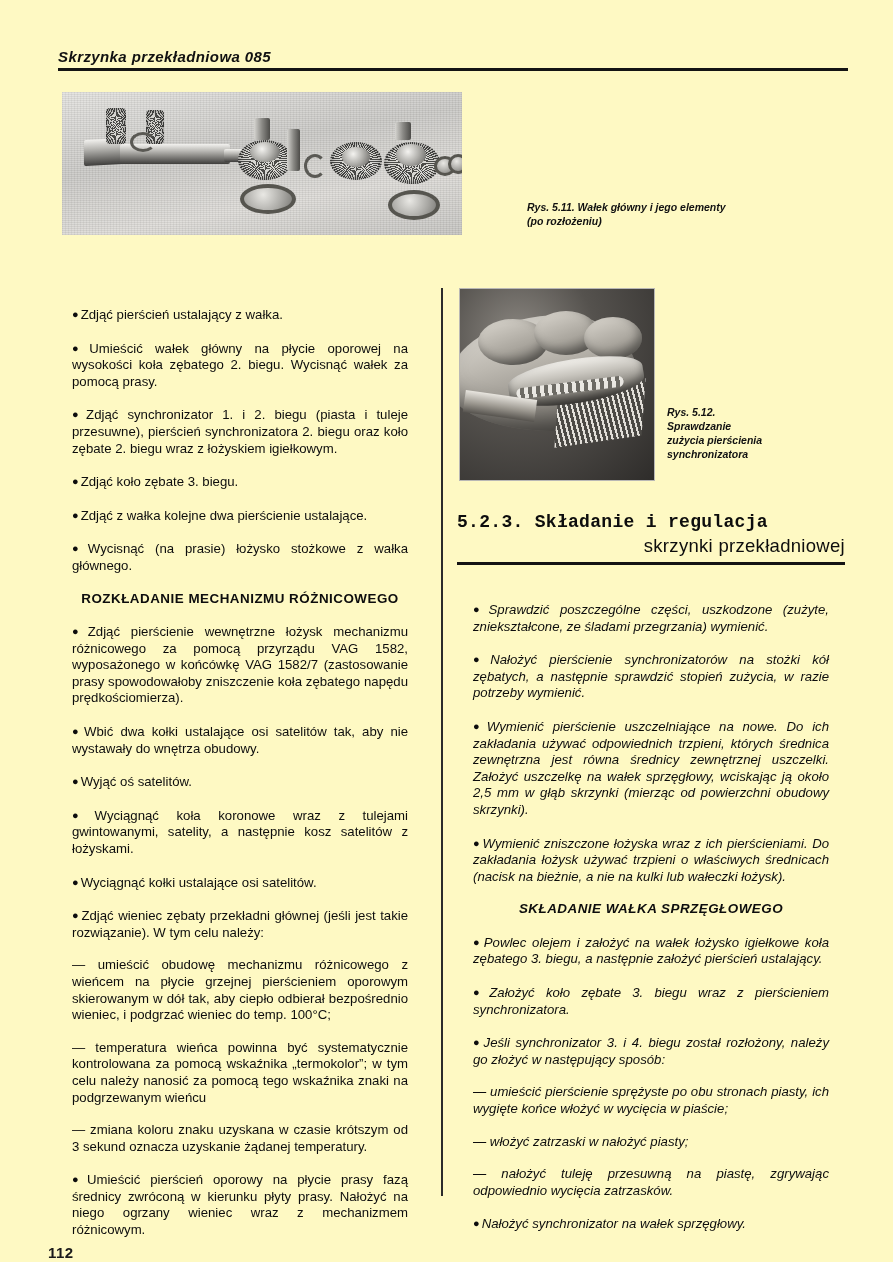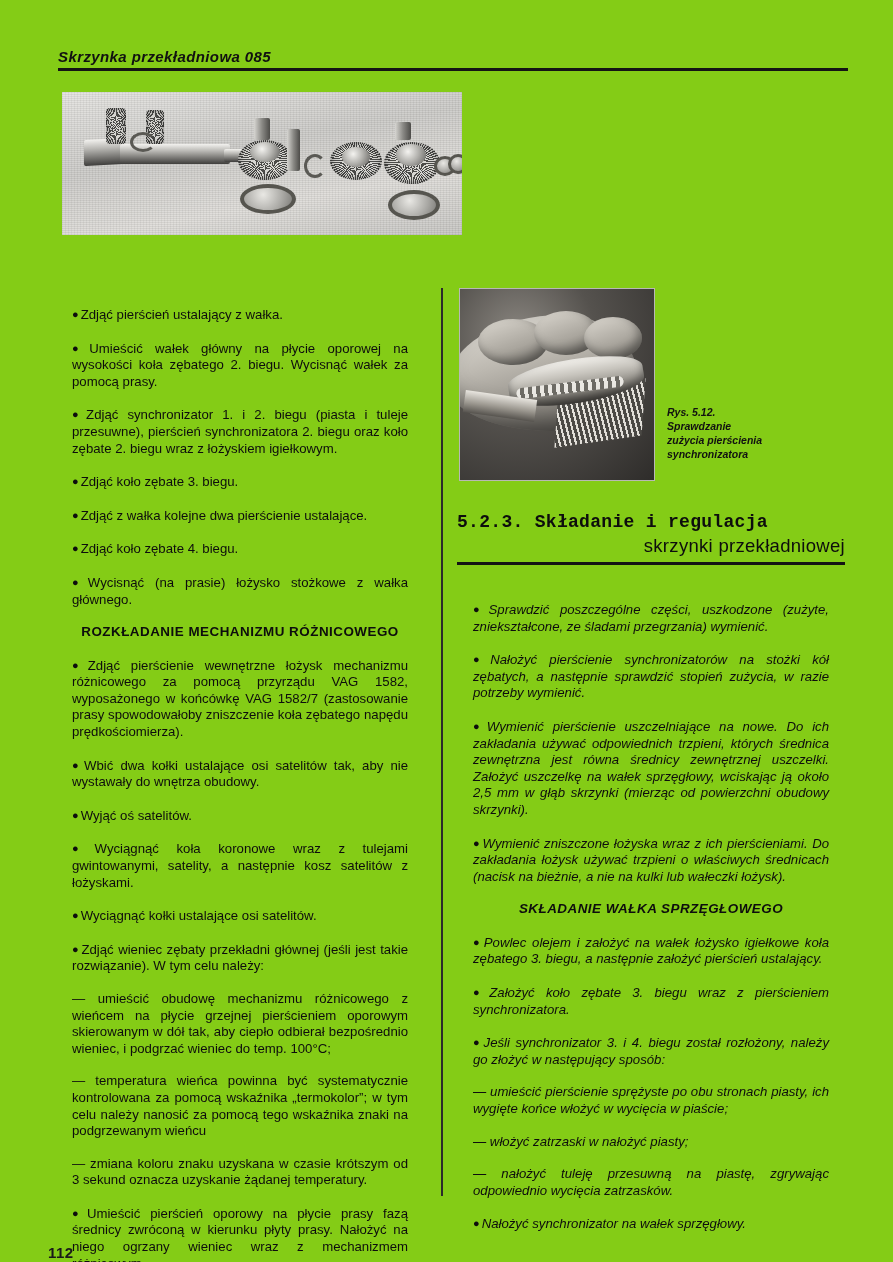--- a/index.html
+++ b/index.html
@@ -7,21 +7,21 @@
     padding: 0;
     background: #ffffff;
   }
   body {
     font-family: "Liberation Sans", sans-serif;
   }
   .page {
     position: relative;
     width: 893px;
     height: 1262px;
-    background: #84cc16;
+    background: #fef9c3;
     overflow: hidden;
   }
 
   
   .running-head {
     position: absolute;
     left: 58px;
     top: 48px;
     width: 790px;
   }
@@ -318,30 +318,33 @@
     <div class="gear" style="left:268px;top:50px;width:52px;height:38px;"></div>
     <div class="gear-hub" style="left:280px;top:55px;width:28px;height:20px;"></div>
     <div class="gear" style="left:322px;top:50px;width:56px;height:42px;"></div>
     <div class="gear-hub" style="left:334px;top:52px;width:30px;height:22px;"></div>
     <div class="ring" style="left:326px;top:98px;width:44px;height:22px;"></div>
     <div class="sleeve" style="left:333px;top:30px;width:16px;height:18px;"></div>
     <div class="ring" style="left:372px;top:64px;width:16px;height:14px;border-width:3px;"></div>
     <div class="ring" style="left:386px;top:62px;width:14px;height:14px;border-width:3px;"></div>
   </div>
 
+  <div class="fig-top-caption">
+    <div>Rys. 5.11. Wałek główny i jego elementy</div>
+    <div>(po rozłożeniu)</div>
+  </div>
 
   <div class="col-divider"></div>
 
   <div class="col col-left" id="left-col">
       <p class="para bulleted">Zdjąć pierścień ustalający z wałka.</p>
       <p class="para bulleted">Umieścić wałek główny na płycie oporowej na wysokości koła zębatego 2. biegu. Wycisnąć wałek za pomocą prasy.</p>
       <p class="para bulleted">Zdjąć synchronizator 1. i 2. biegu (piasta i tuleje przesuwne), pierścień synchronizatora 2. biegu oraz koło zębate 2. biegu wraz z łożyskiem igiełkowym.</p>
       <p class="para bulleted">Zdjąć koło zębate 3. biegu.</p>
       <p class="para bulleted">Zdjąć z wałka kolejne dwa pierścienie ustalające.</p>
-      <p class="para bulleted">Zdjąć koło zębate 4. biegu.</p>
       <p class="para bulleted">Wycisnąć (na prasie) łożysko stożkowe z wałka głównego.</p>
       <p class="head">ROZKŁADANIE MECHANIZMU RÓŻNICOWEGO</p>
       <p class="para bulleted">Zdjąć pierścienie wewnętrzne łożysk mechanizmu różnicowego za pomocą przyrządu VAG 1582, wyposażonego w końcówkę VAG 1582/7 (zastosowanie prasy spowodowałoby zniszczenie koła zębatego napędu prędkościomierza).</p>
       <p class="para bulleted">Wbić dwa kołki ustalające osi satelitów tak, aby nie wystawały do wnętrza obudowy.</p>
       <p class="para bulleted">Wyjąć oś satelitów.</p>
       <p class="para bulleted">Wyciągnąć koła koronowe wraz z tulejami gwintowanymi, satelity, a następnie kosz satelitów z łożyskami.</p>
       <p class="para bulleted">Wyciągnąć kołki ustalające osi satelitów.</p>
       <p class="para bulleted">Zdjąć wieniec zębaty przekładni głównej (jeśli jest takie rozwiązanie). W tym celu należy:</p>
       <p class="para dashed">umieścić obudowę mechanizmu różnicowego z wieńcem na płycie grzejnej pierścieniem oporowym skierowanym w dół tak, aby ciepło odbierał bezpośrednio wieniec, i podgrzać wieniec do temp. 100°C;</p>
       <p class="para dashed">temperatura wieńca powinna być systematycznie kontrolowana za pomocą wskaźnika „termokolor”; w tym celu należy nanosić za pomocą tego wskaźnika znaki na podgrzewanym wieńcu</p>

